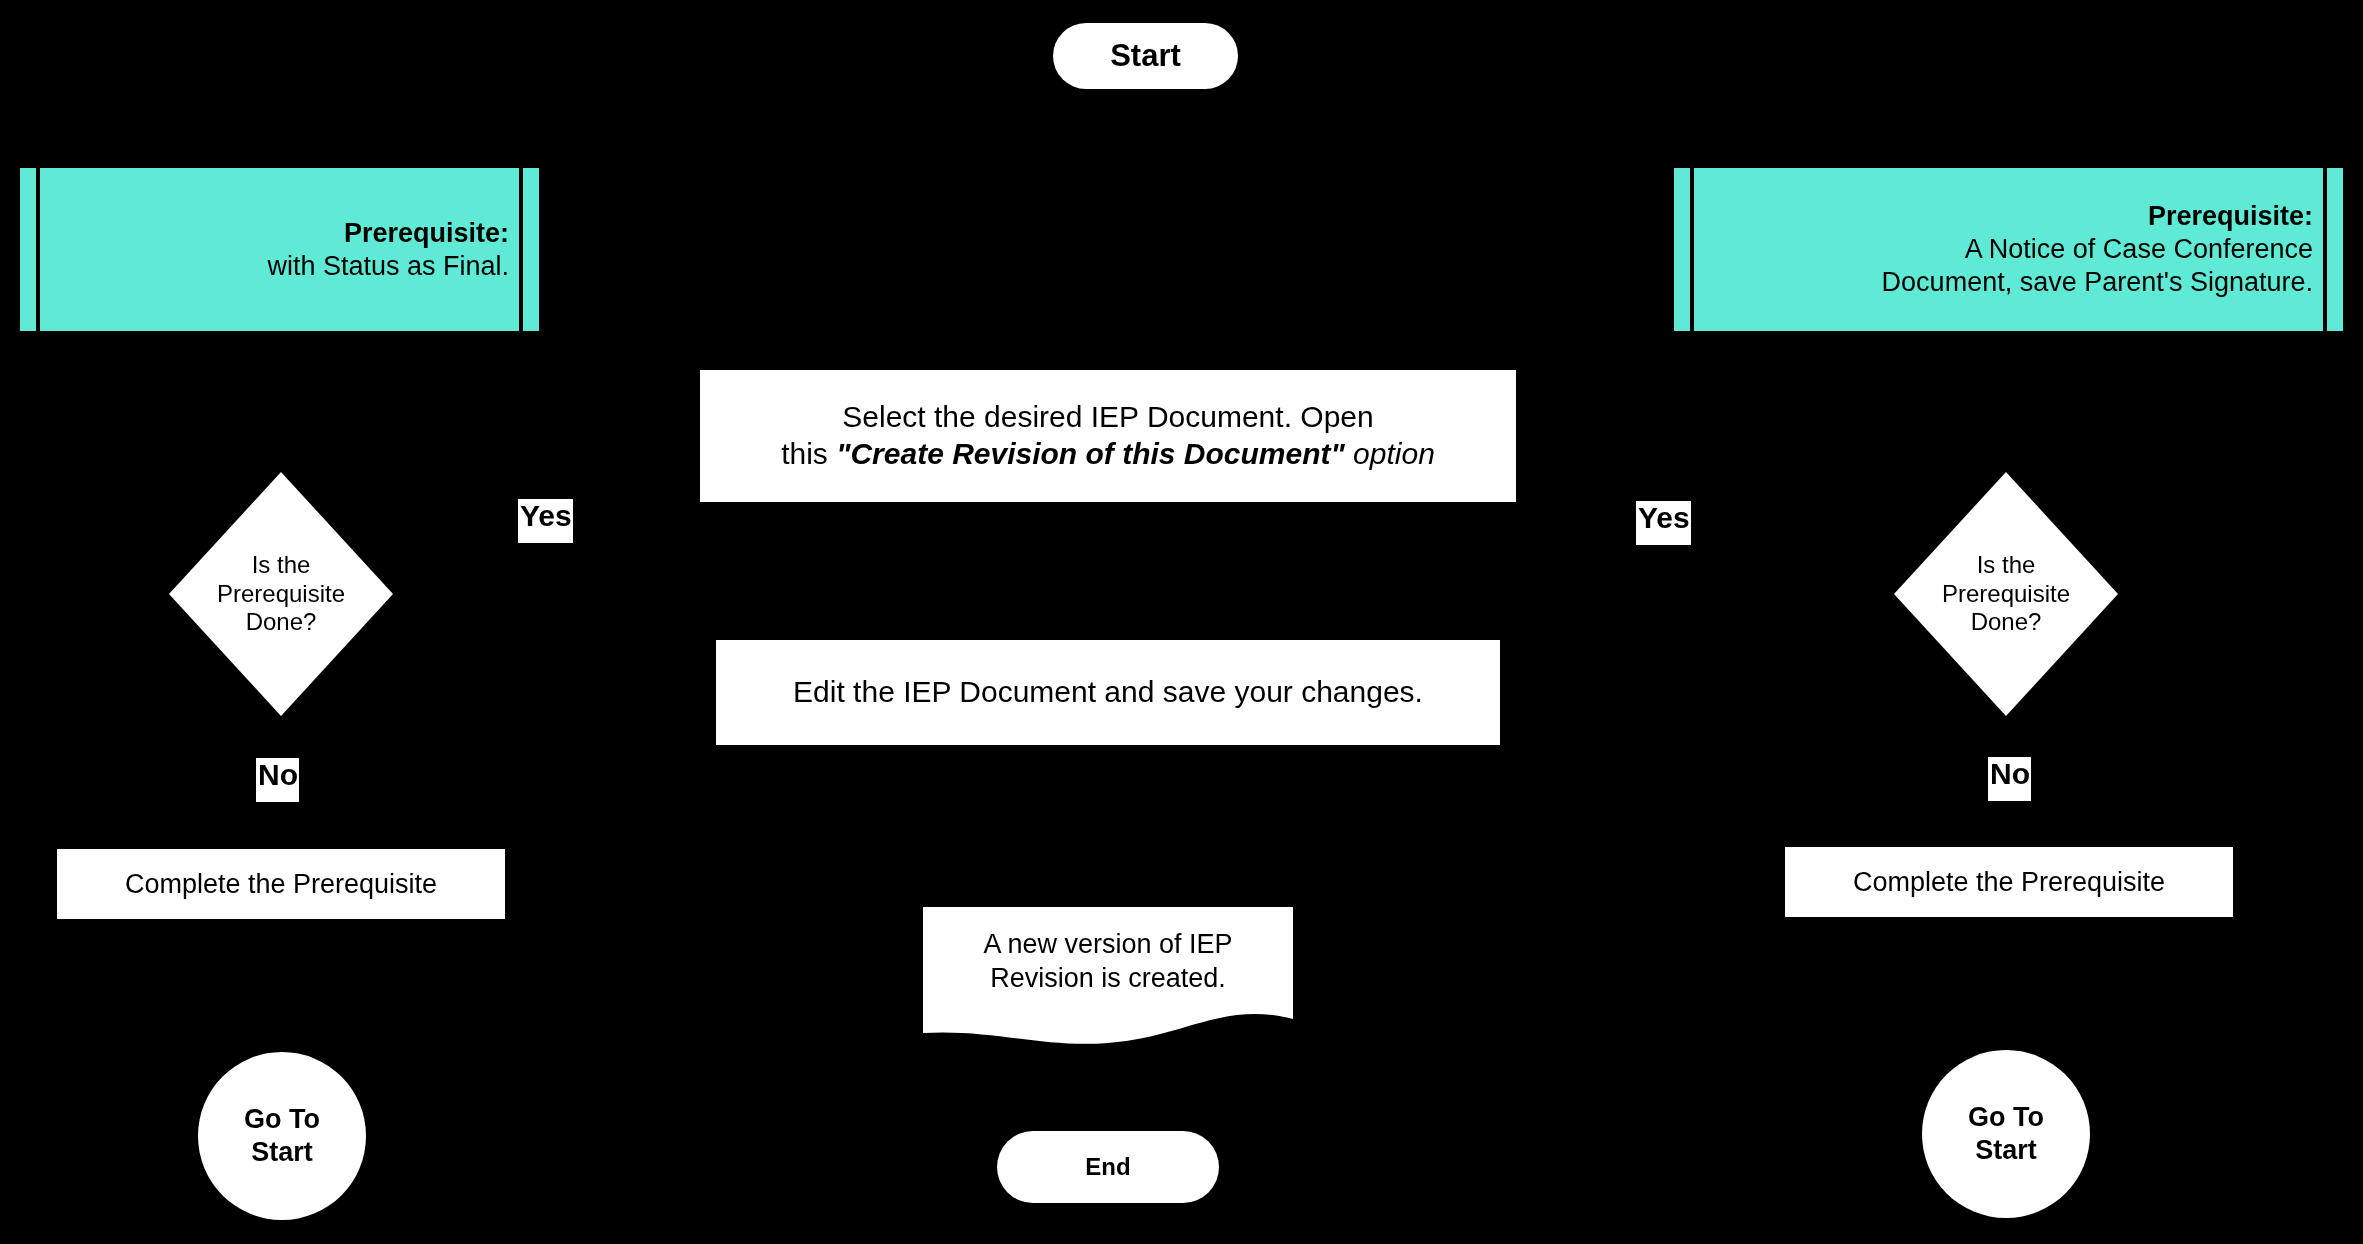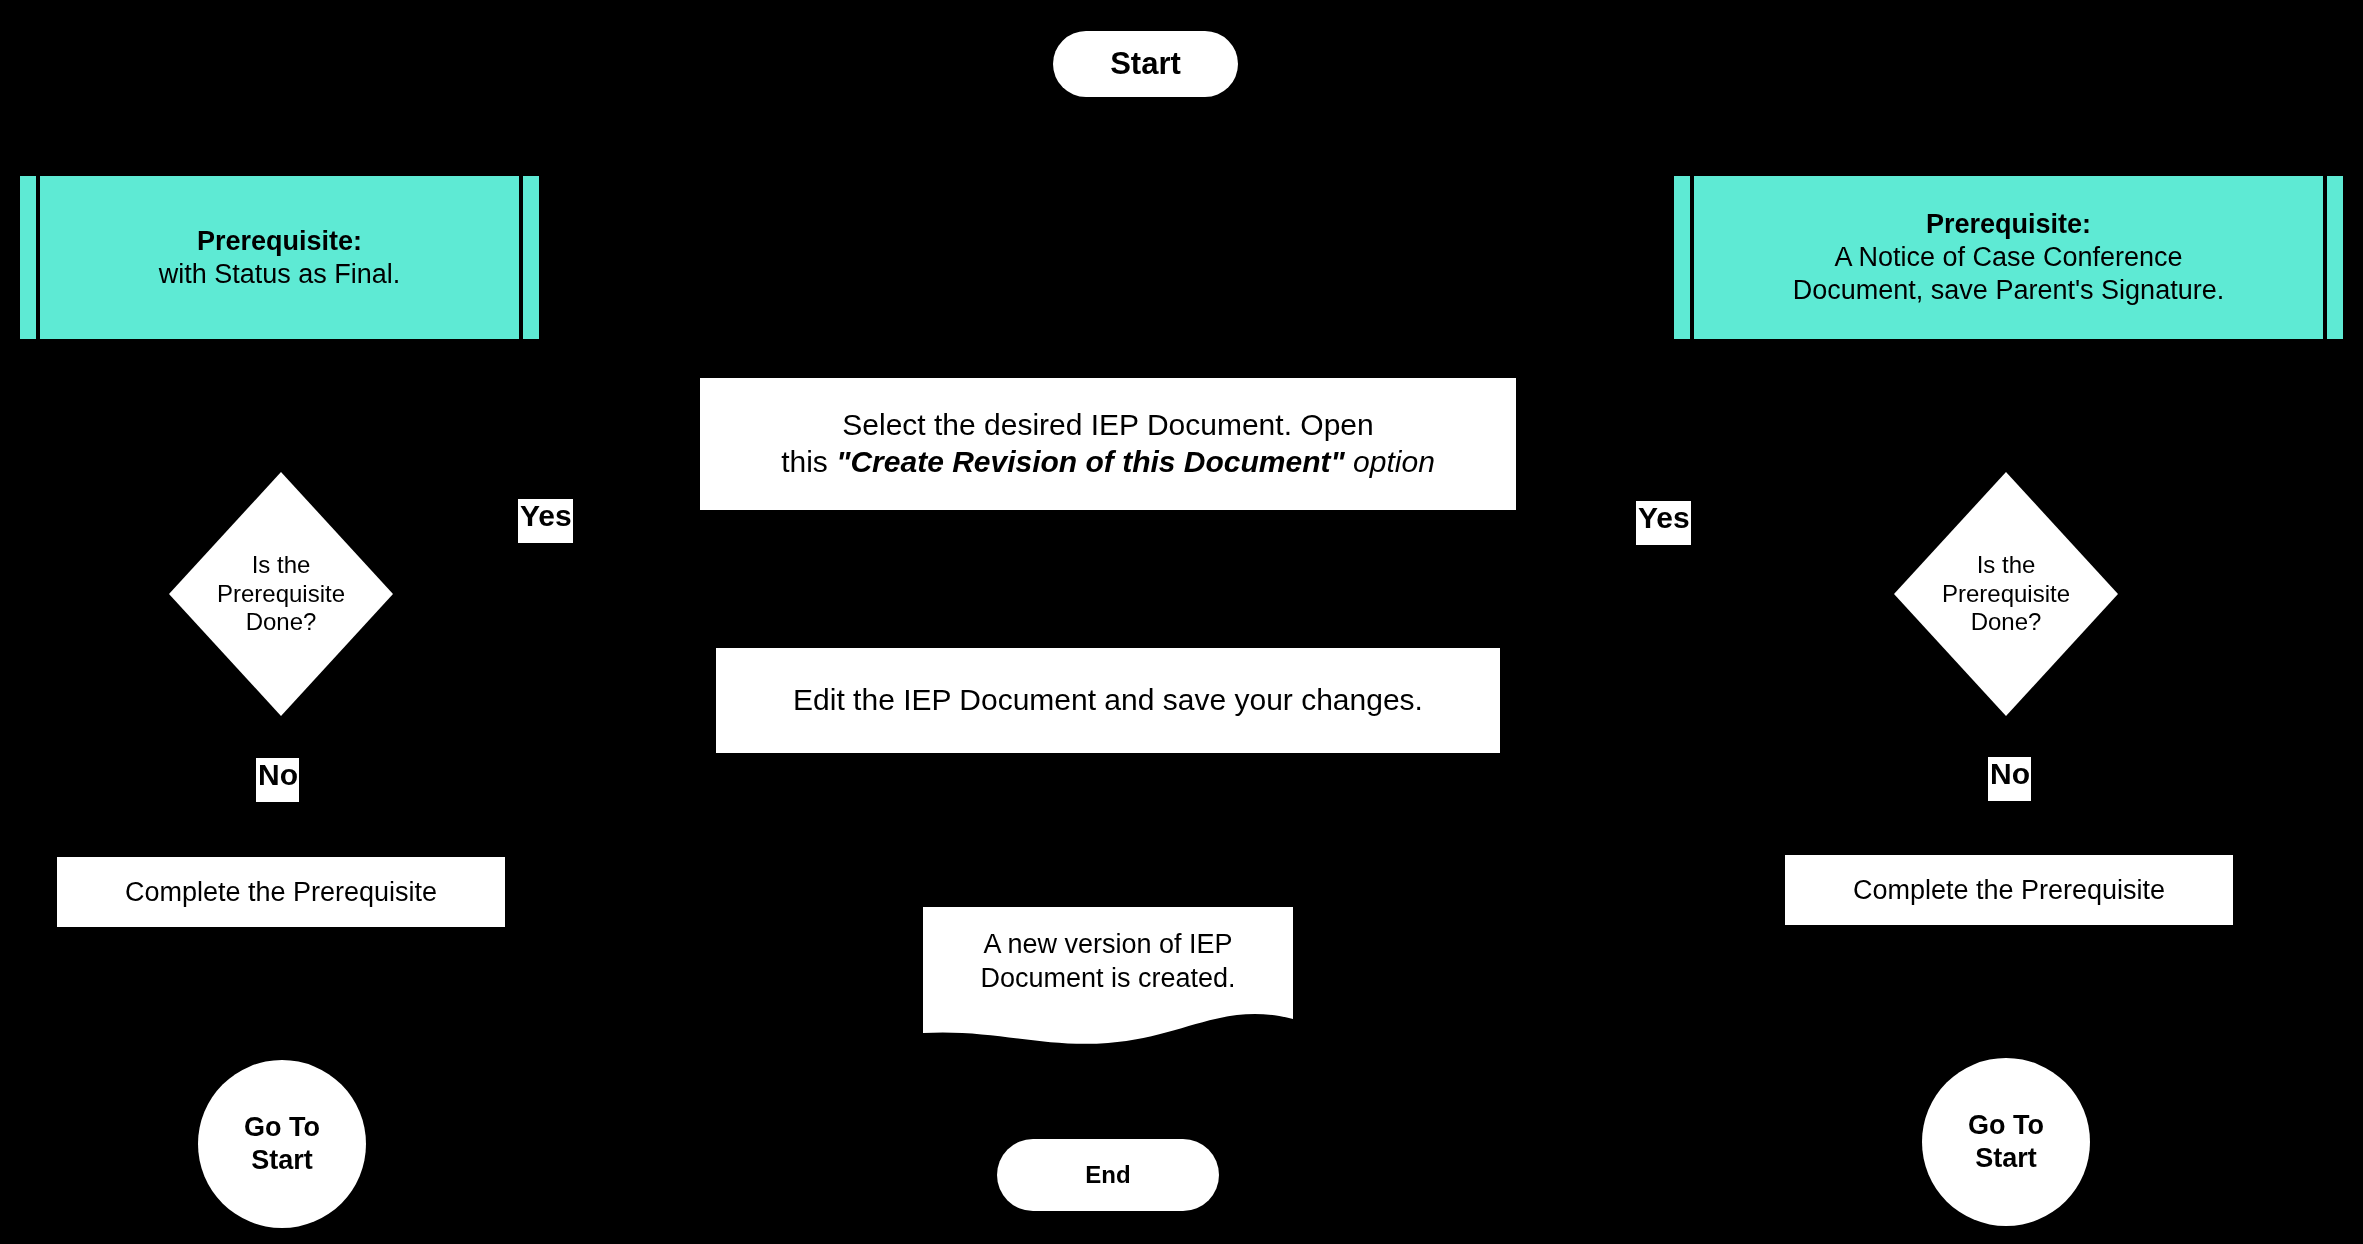--- a/index.html
+++ b/index.html
@@ -17,25 +17,24 @@
     color: #000000;
   }
 
   
   .node {
     position: absolute;
     box-sizing: border-box;
     display: flex;
     align-items: center;
     justify-content: center;
-    text-align: center;
+    text-align: right;
     background: #ffffff;
     color: #000000;
     line-height: 1.22;
-    margin-top: 8px;
   }
 
   
   .terminator {
     border-radius: 999px;
     font-weight: bold;
   }
 
   
   .predefined {
@@ -163,21 +162,21 @@
     <span>Edit the IEP Document and save your changes.</span>
   </div>
 
   <div class="docshape" style="left:923px; top:907px; width:370px; height:140px; font-size:27px;">
     <svg viewBox="0 0 370 140" preserveAspectRatio="none">
       <path d="M0,0 L370,0 L370,112 C300,94 262,130 185,136 C120,141 70,122 0,126 Z" fill="#ffffff"></path>
     </svg>
     <div class="dtext">
       <div>
         <div>A new version of IEP</div>
-        <div>Document is created.</div>
+        <div>Revision is created.</div>
       </div>
     </div>
   </div>
 
   <div class="node terminator" style="left:997px; top:1131px; width:222px; height:72px; font-size:24px;">
     <span>End</span>
   </div>
 
   <div class="decision" style="left:169px; top:472px; width:224px; height:244px; font-size:24px;">
     <svg class="dshape" viewBox="0 0 224 244" preserveAspectRatio="none">

